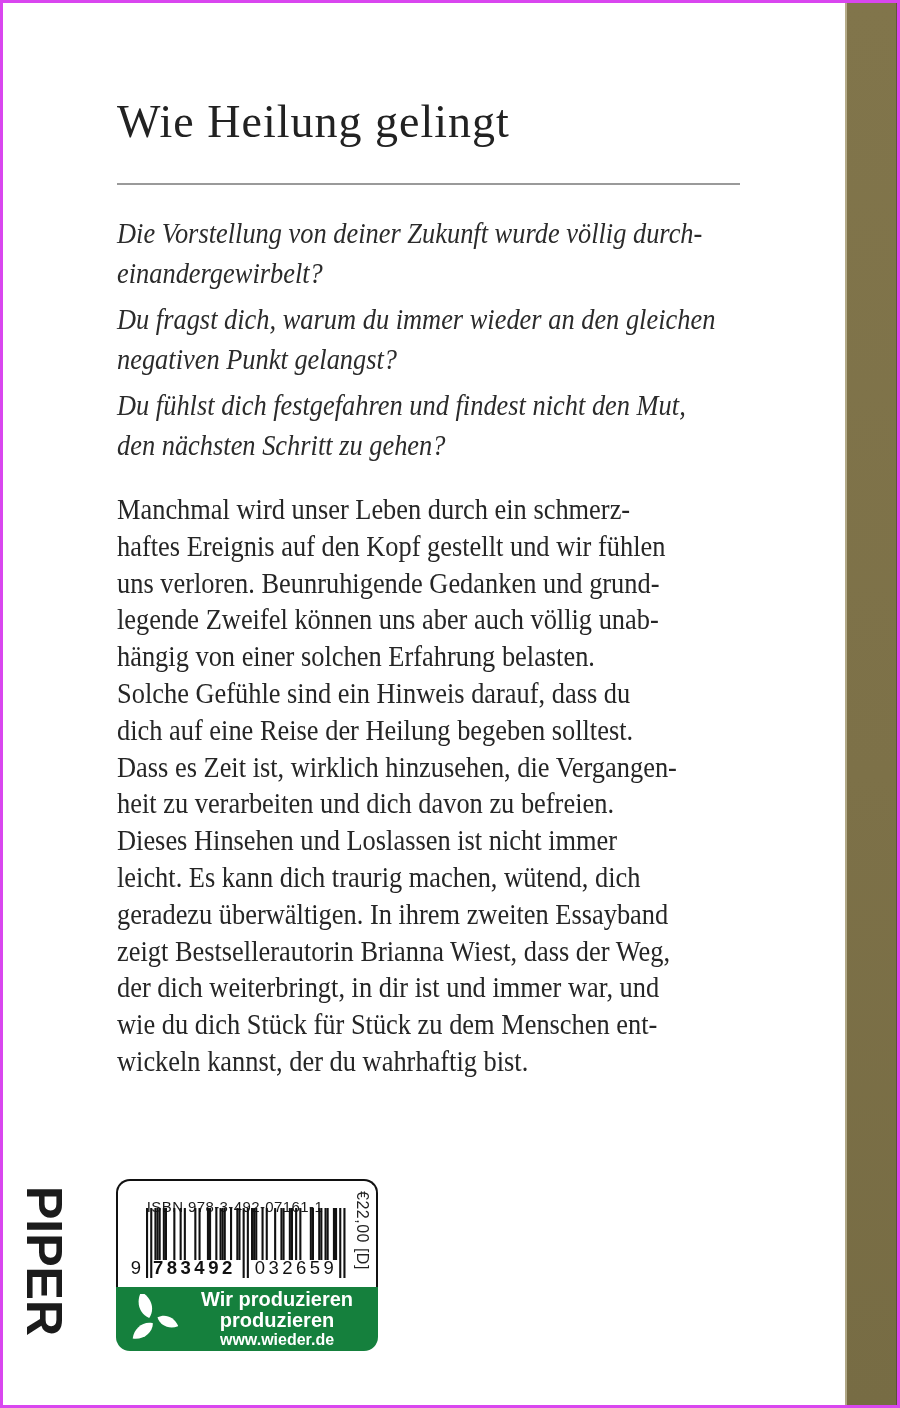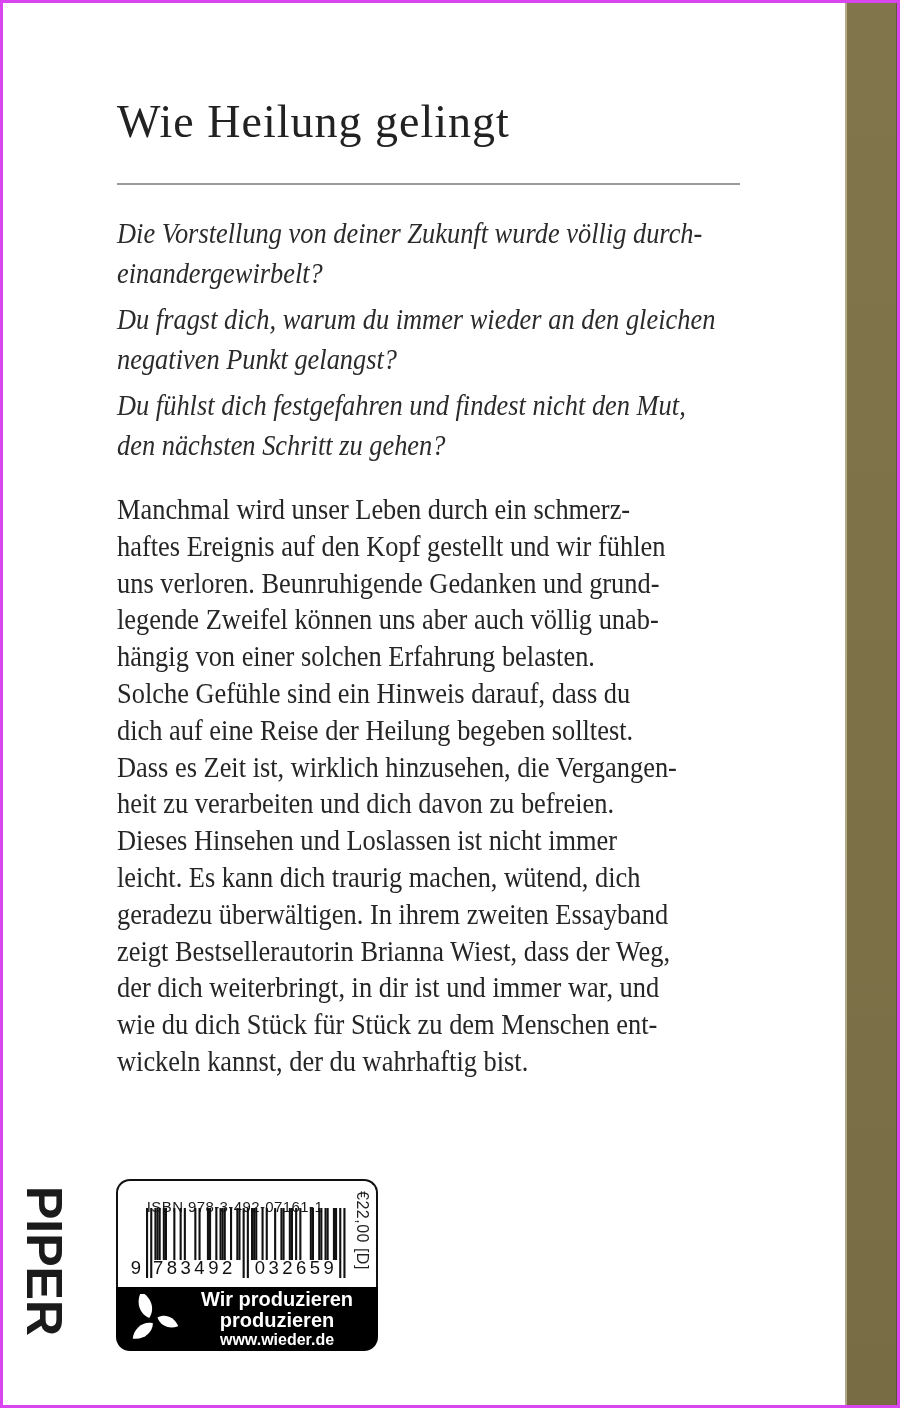--- a/index.html
+++ b/index.html
@@ -66,31 +66,31 @@
   }
   .bwrap{position:absolute;left:14px;top:29px;width:218px;height:70px;}
   .bwrap svg{position:absolute;left:0;top:0;}
   .ean-digit{
     position:absolute;top:50px;height:20px;
     font-family:"Liberation Sans","DejaVu Sans",sans-serif;
     font-size:18.5px;color:#111;letter-spacing:3.5px;text-align:center;
     background:transparent;line-height:20px;
   }
   .d9{left:-2px;width:16px;letter-spacing:0;}
-  .g1{left:23px;width:67px;}
+  .g1{left:23px;width:67px;font-weight:bold;}
   .g2{left:122px;width:88px;}
   .price{
     position:absolute;right:7px;top:12px;
     writing-mode:vertical-rl;
     font-family:"Liberation Sans","DejaVu Sans",sans-serif;
     font-size:16px;letter-spacing:0.5px;color:#222;white-space:nowrap;
   }
   .badge{
     position:absolute;left:0;right:0;top:108px;height:64px;
-    background:#000000;border-radius:0 0 14px 14px;
+    background:#15803d;border-radius:0 0 14px 14px;
     display:flex;align-items:center;gap:10px;
     padding:0 12px;box-sizing:border-box;
   }
   .badge .leaves{flex:0 0 auto;}
   .badge .btxt{
     flex:1 1 auto;text-align:center;color:#fff;
     font-family:"Liberation Sans","DejaVu Sans",sans-serif;font-weight:700;
   }
   .badge .l1,.badge .l2{font-size:20px;line-height:21px;white-space:nowrap;}
   .badge .l3{font-size:16px;line-height:18px;white-space:nowrap;}

